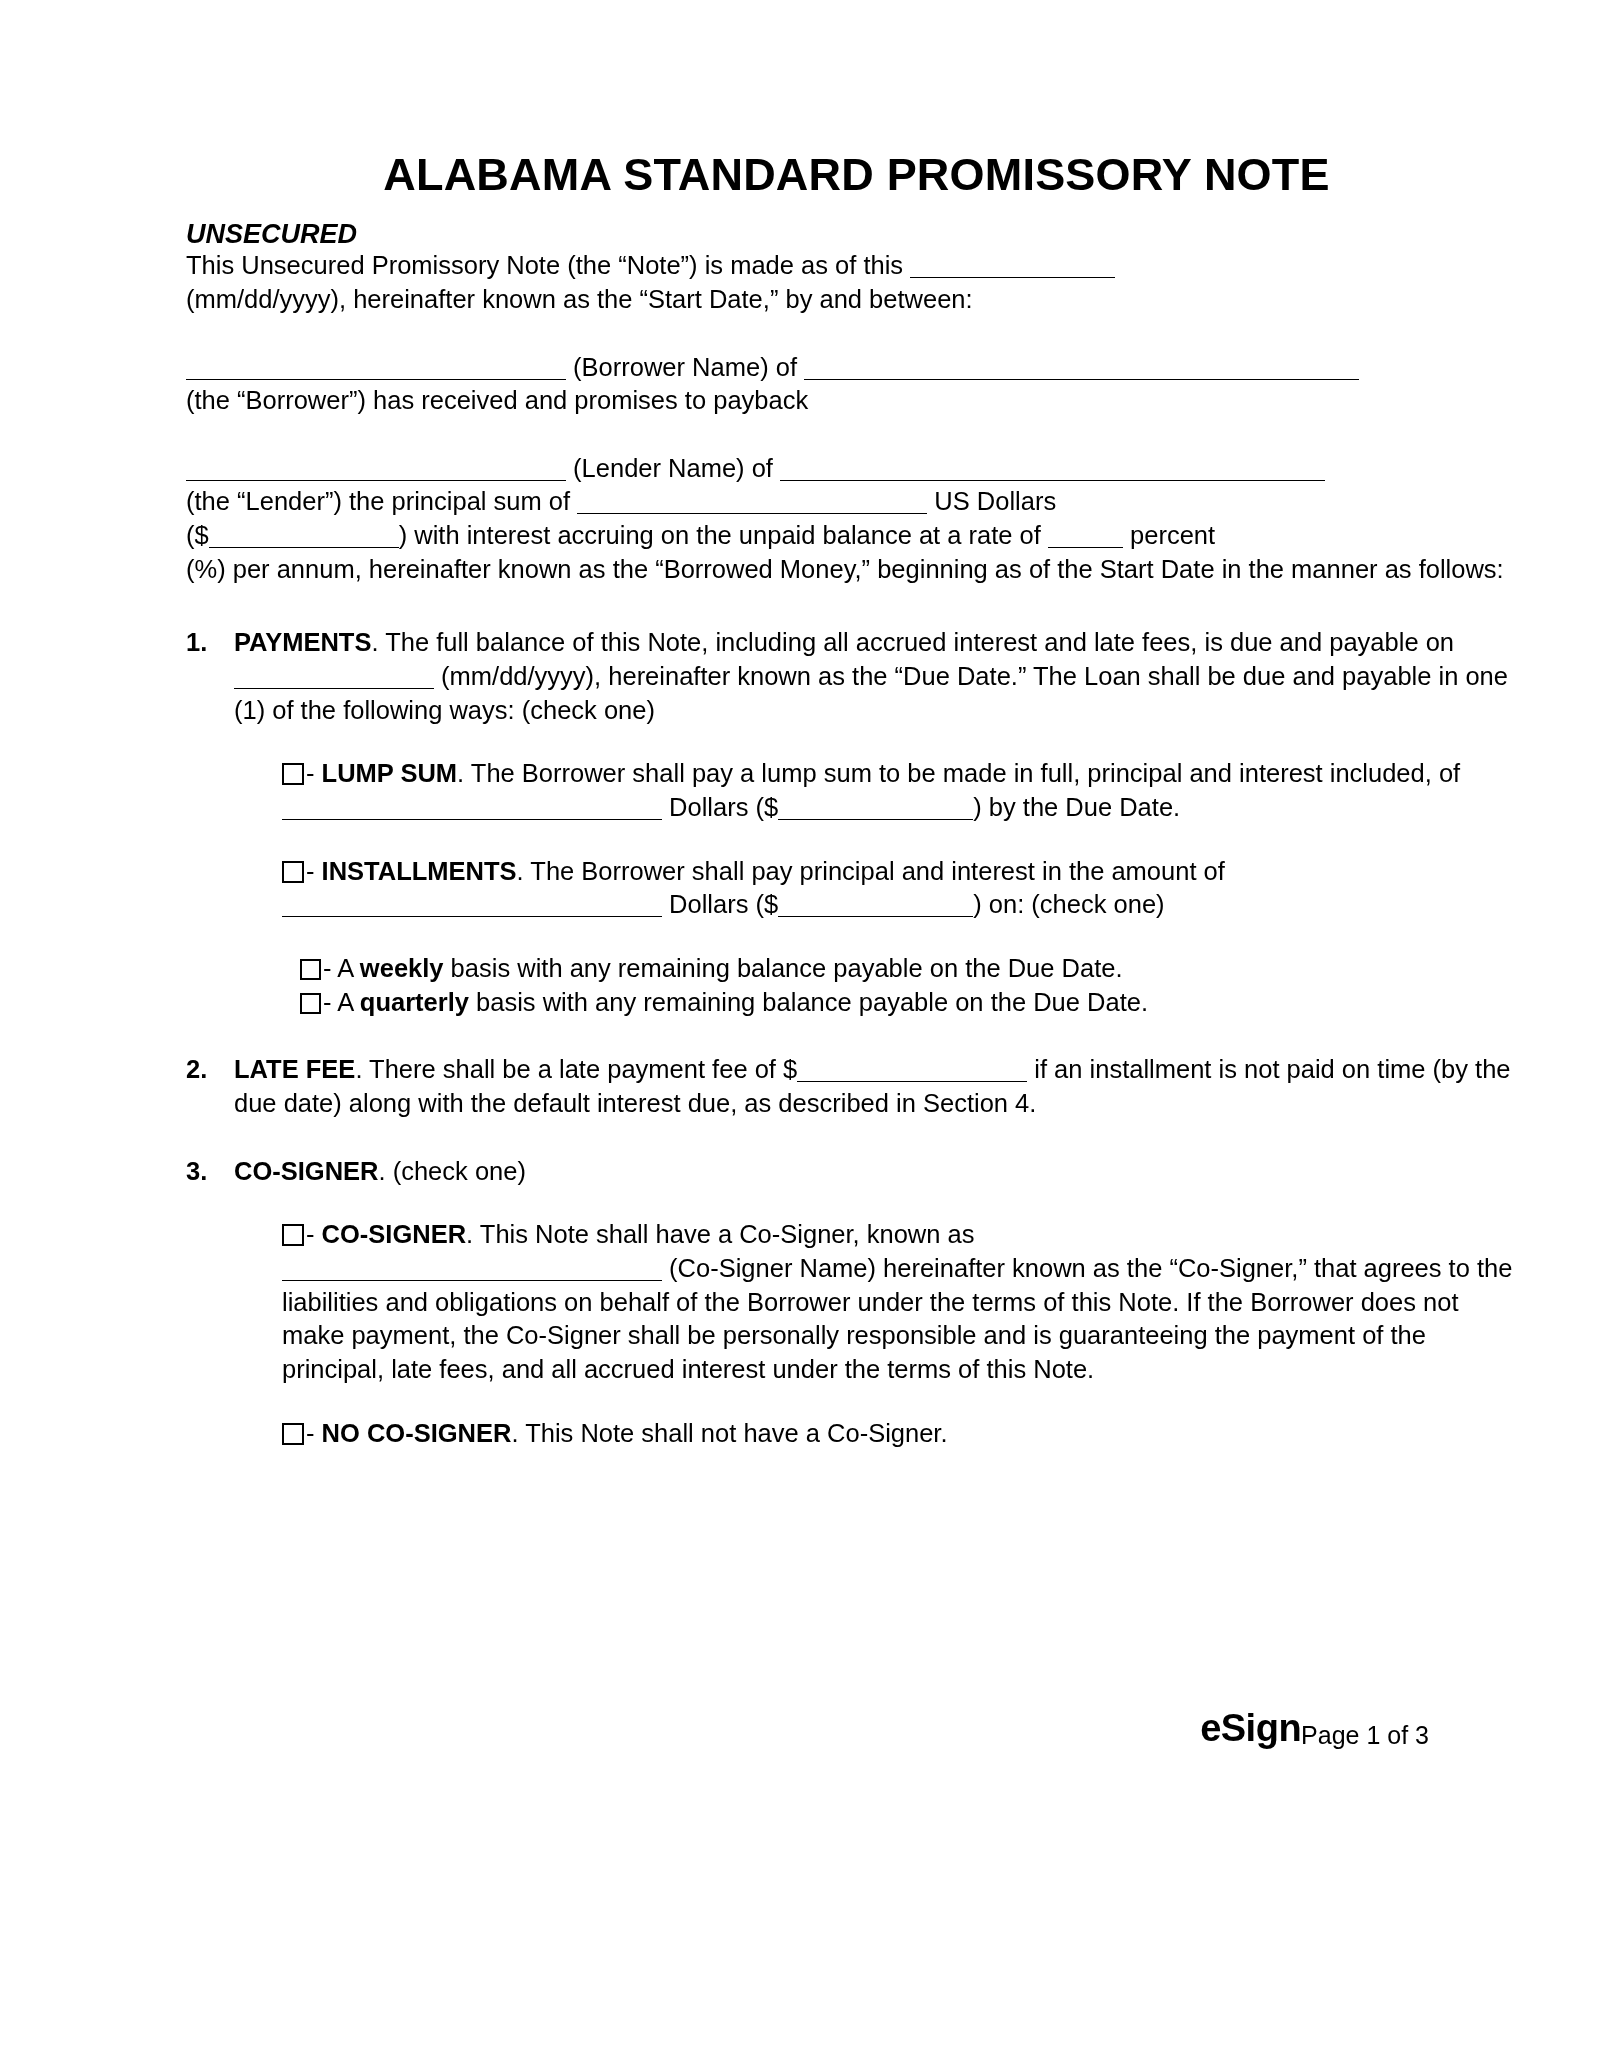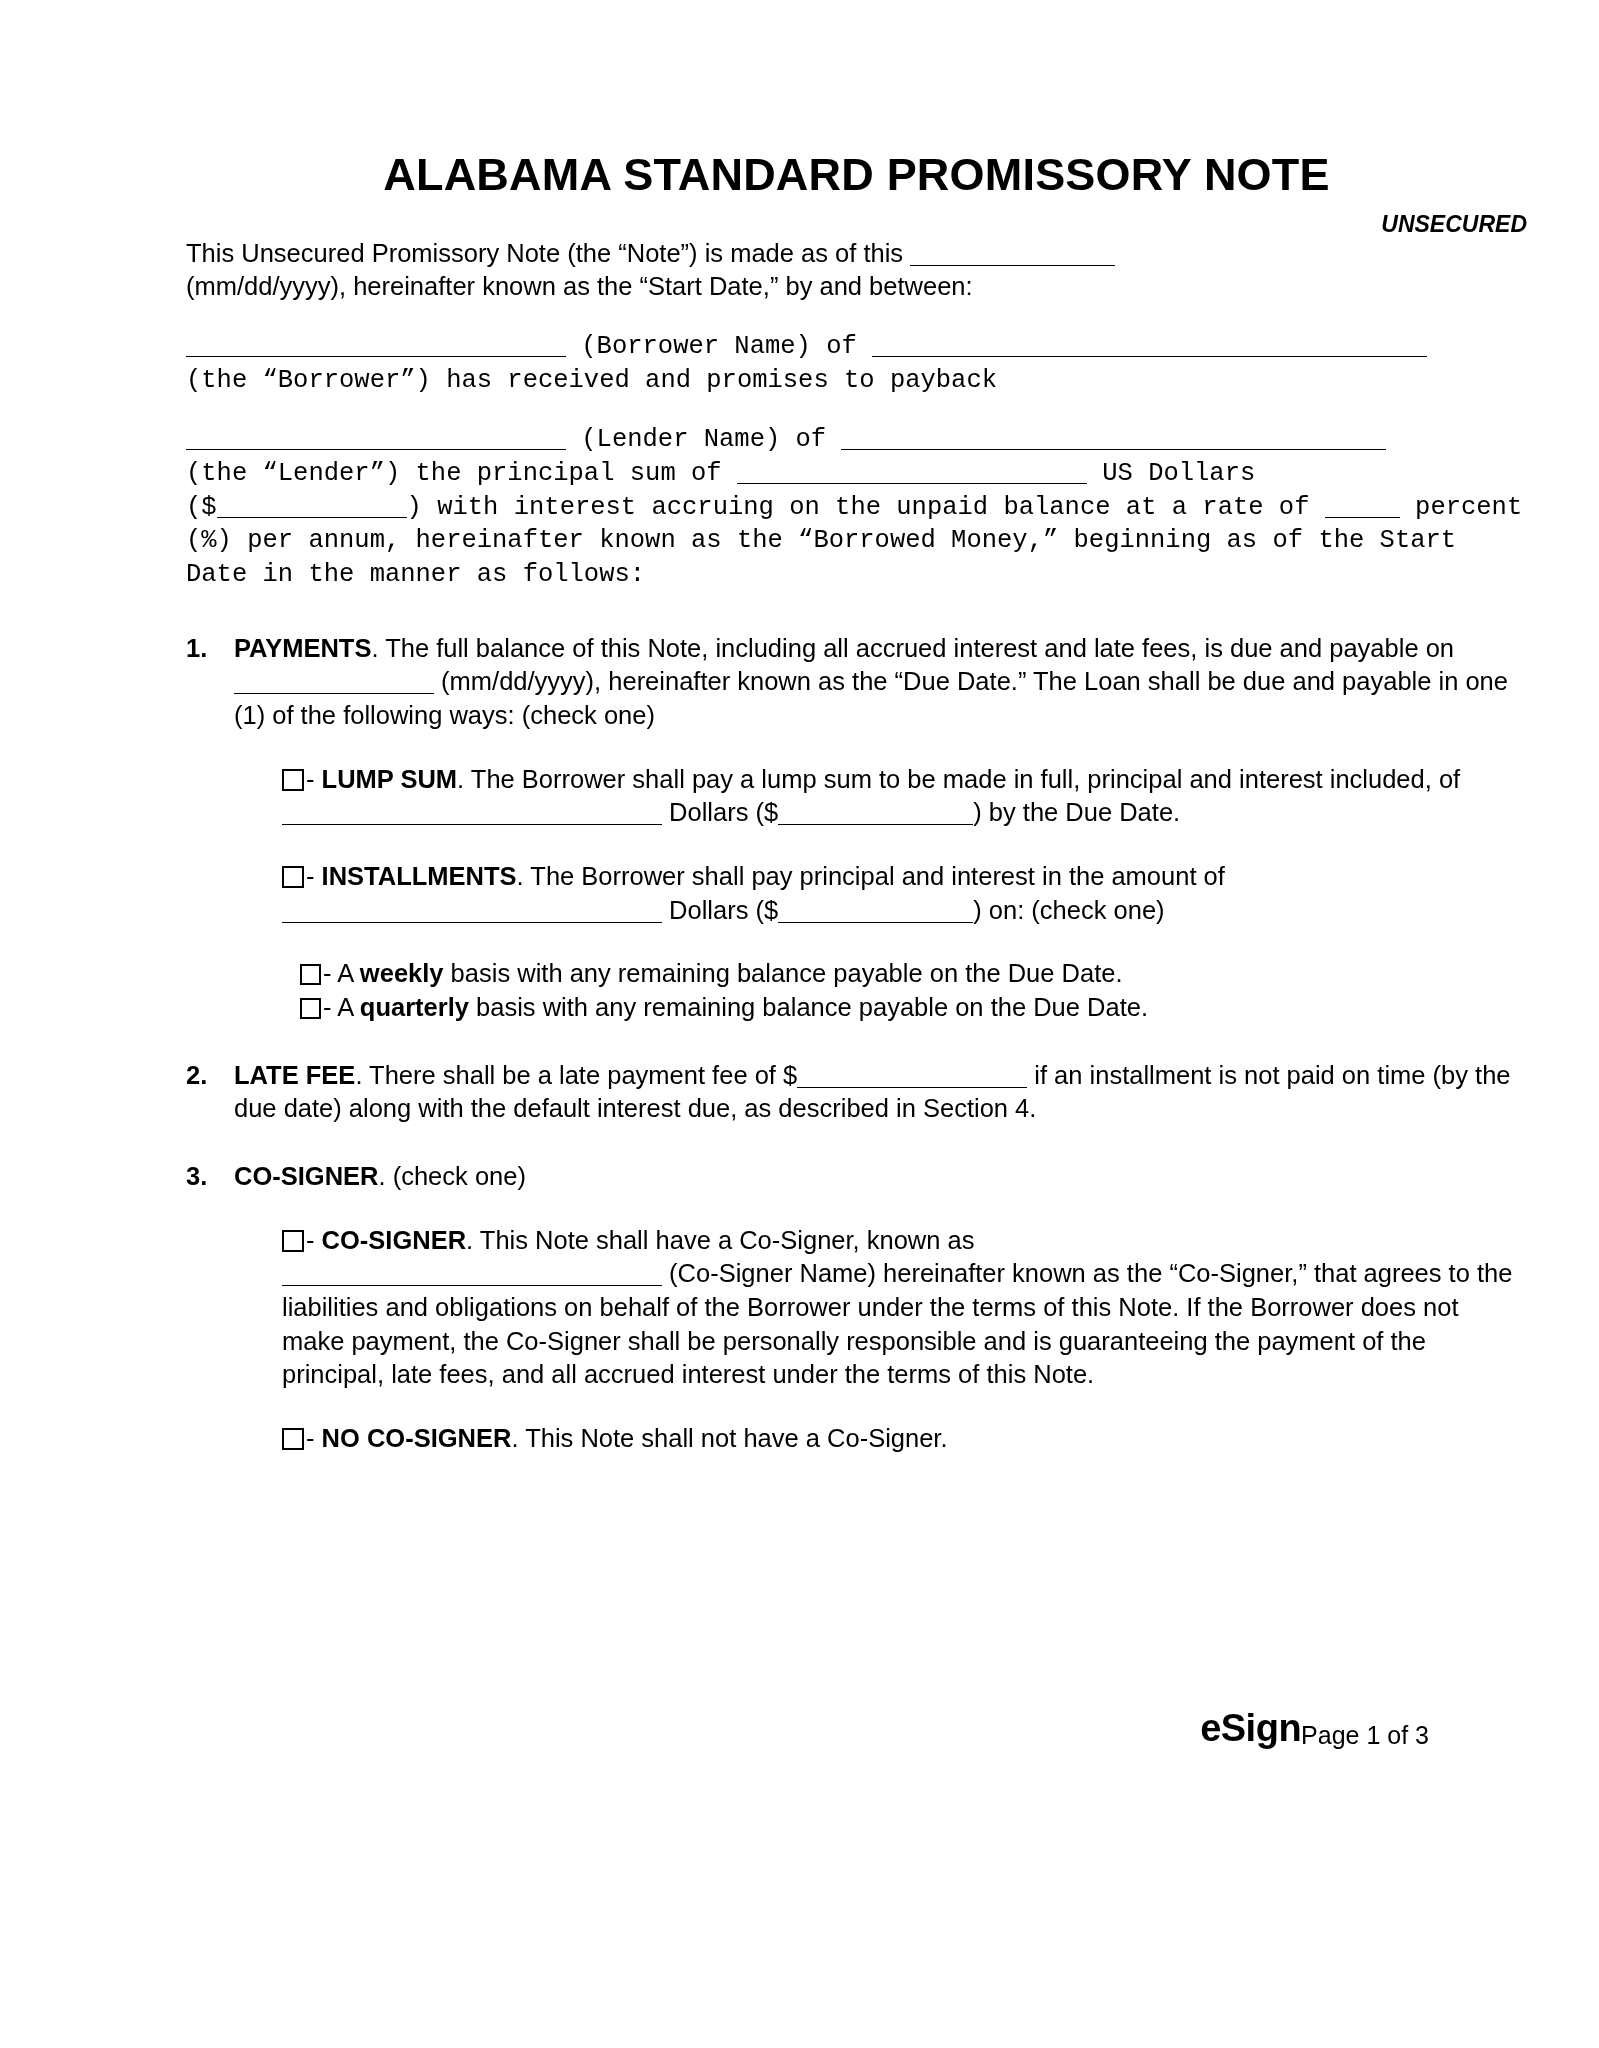--- a/index.html
+++ b/index.html
@@ -22,36 +22,35 @@
   }
   .title {
     text-align: center;
     font-size: 45px;
     font-weight: bold;
     letter-spacing: 0.2px;
     margin: 0;
     line-height: 1.1;
   }
   .subtitle {
-    text-align: right;
-    font-size: 23px;
+    text-align: left;
+    font-size: 27px;
     font-weight: bold;
     font-style: italic;
-    margin: 12px 0 0 0;
+    margin: 20px 0 0 0;
     line-height: 1.1;
   }
   .body-text {
     font-size: 25.5px;
     line-height: 1.32;
   }
   .intro {
   }
   .para {
-    margin-top: 26px;
-    font-family: Liberation Mono, monospace;
+    margin-top: 34px;
   }
   .blank {
     display: inline-block;
     border-bottom: 1.6px solid #000;
     vertical-align: baseline;
     height: 22px;
     margin-bottom: -4px;
   }
   .b { font-weight: bold; }
   .numlist {

